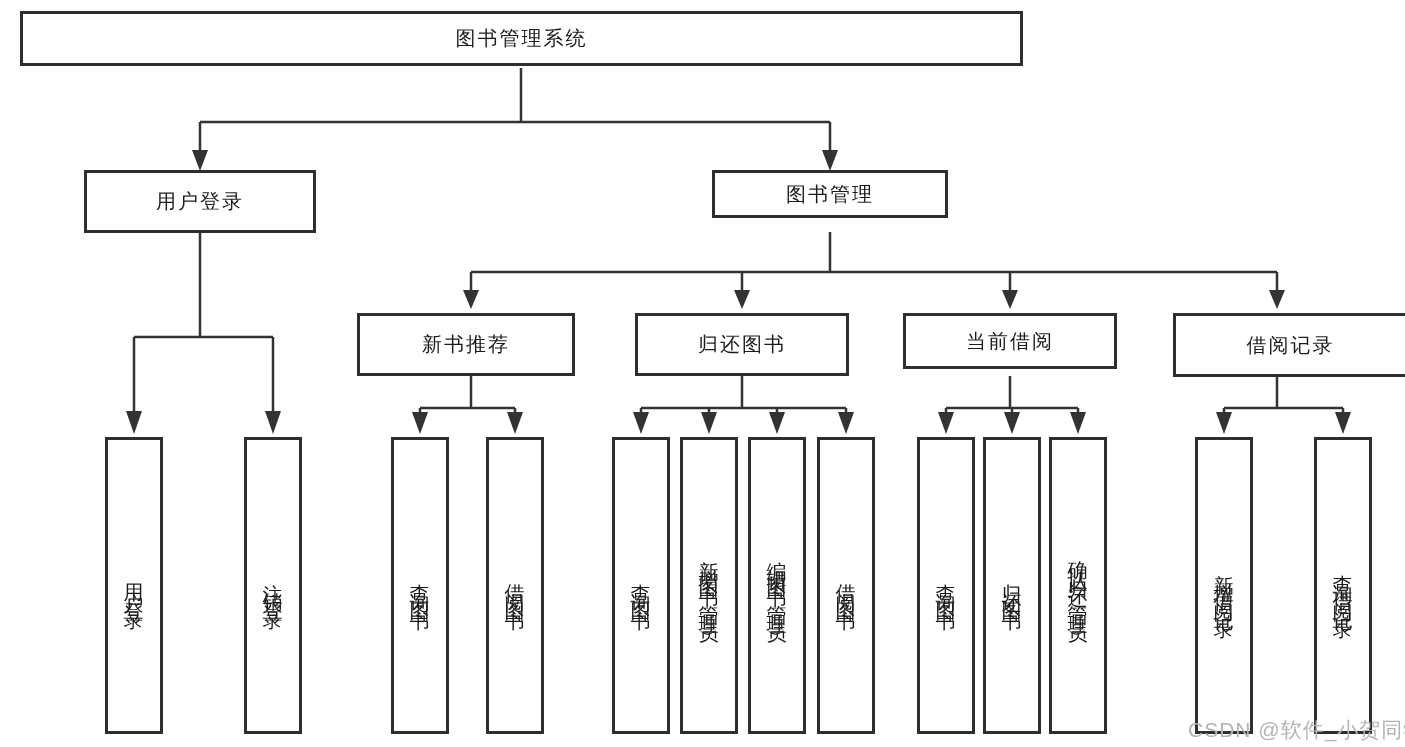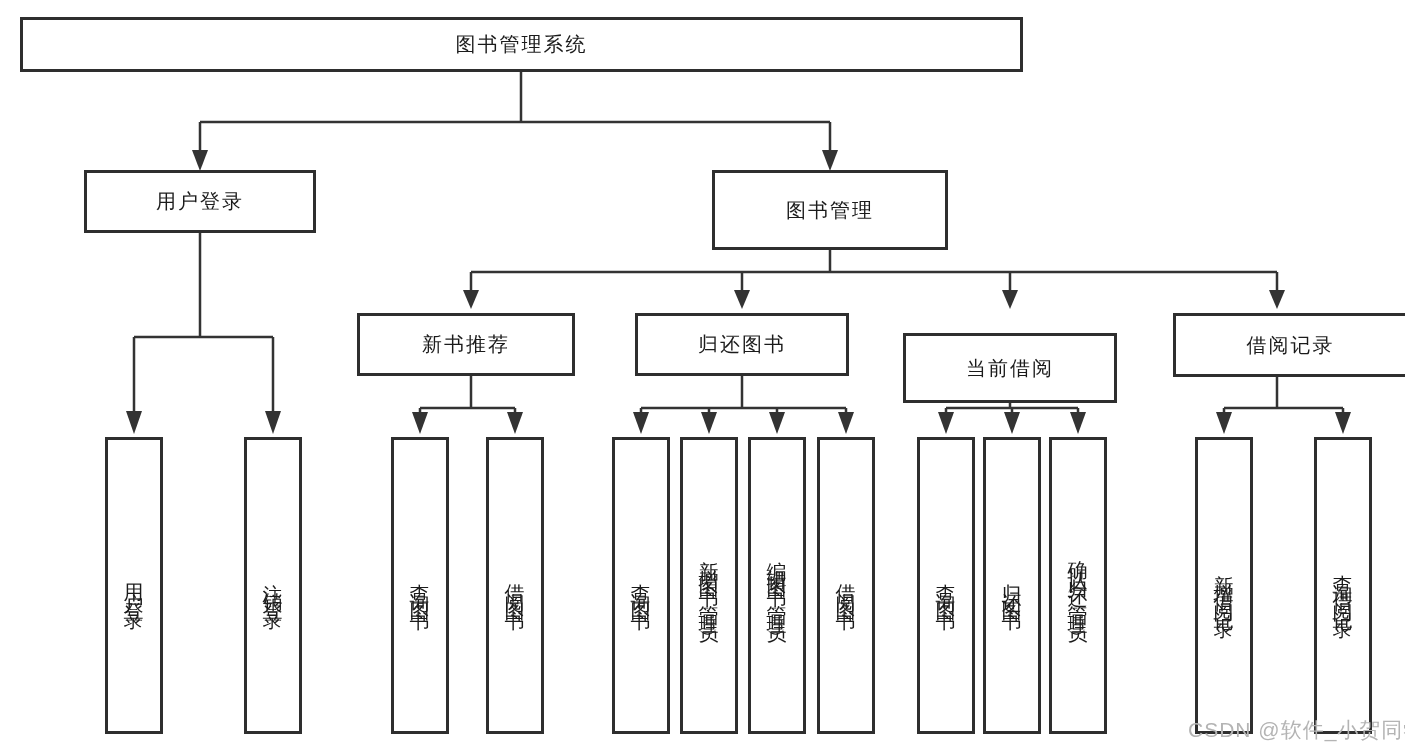--- a/index.html
+++ b/index.html
@@ -29,26 +29,26 @@
     display: flex;
     align-items: center;
     justify-content: center;
     z-index: 1;
   }
   .h-label {
     font-size: 20px;
     letter-spacing: 2px;
     white-space: nowrap;
   }
-  .root-box   { left: 20px;   top: 17px;  width: 1003px; height: 55px; }
+  .root-box   { left: 20px;   top: 11px;  width: 1003px; height: 55px; }
   .user-box   { left: 84px;   top: 170px; width: 232px;  height: 63px; }
-  .book-box   { left: 712px;  top: 170px; width: 236px;  height: 80px; }
+  .book-box   { left: 712px;  top: 170px; width: 236px;  height: 48px; }
   .r3-1 { left: 357px;  top: 313px; width: 218px; height: 63px; }
   .r3-2 { left: 635px;  top: 313px; width: 214px; height: 63px; }
-  .r3-3 { left: 903px;  top: 313px; width: 214px; height: 70px; margin-top: 20px; }
+  .r3-3 { left: 903px;  top: 313px; width: 214px; height: 56px; }
   .r3-4 { left: 1173px; top: 313px; width: 235px; height: 64px; }
   .leaf {
     top: 437px;
     width: 58px;
     height: 297px;
   }
   .leaf .v-label {
     writing-mode: vertical-rl;
     text-orientation: mixed;
     font-size: 20px;

